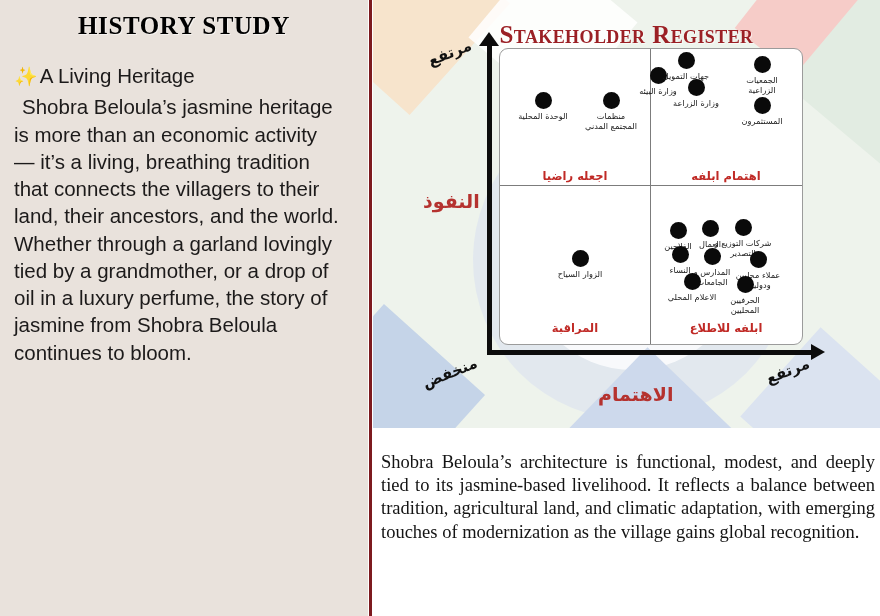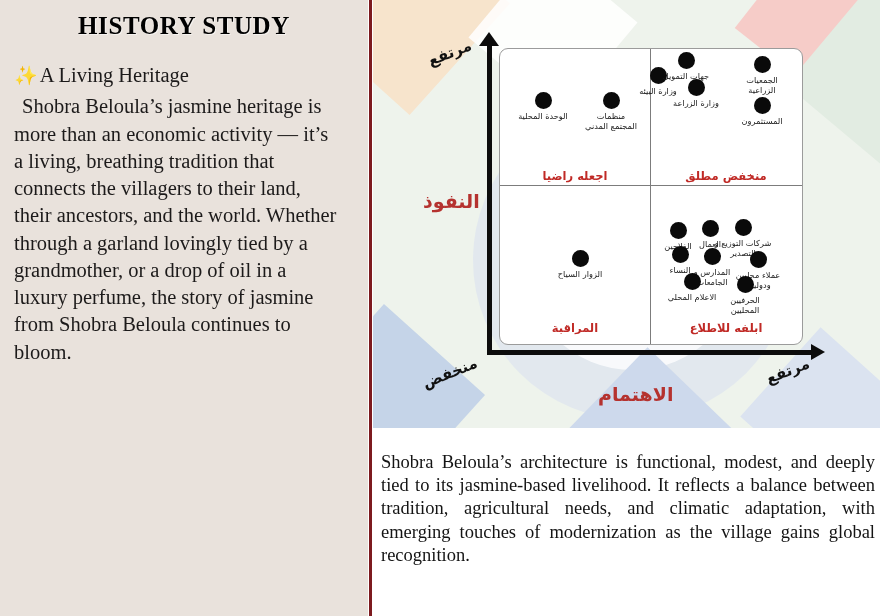--- a/index.html
+++ b/index.html
@@ -47,21 +47,21 @@
     position: absolute;
     left: 14px;
     top: 62px;
     width: 344px;
   }
   .para {
     font-size: 20.5px;
     line-height: 1.33;
     color: #1c1a1a;
     margin: 0 16px 4px 0;
-    font-family: Liberation Serif, serif;
+    font-family: Liberation Sans, sans-serif;
   }
   .para.indent { text-indent: 8px; }
   .sparkle {
     color: #f0b432;
     font-size: 19px;
     margin-right: 2px;
   }
   #divider {
     position: absolute;
     left: 369px; top: 0;
@@ -282,38 +282,39 @@
       <div id="deco-circle"></div>
       <div id="deco-circle2"></div>
       <div class="deco" style="left:-44px; top:-66px; width:150px; height:150px; background:#f7e4cc; transform:rotate(42deg);"></div>
       <div class="deco" style="left:390px; top:-54px; width:140px; height:140px; background:#f6ccc8; transform:rotate(38deg);"></div>
       <div class="deco" style="left:440px; top:12px; width:130px; height:130px; background:#e2ece2; transform:rotate(40deg);"></div>
       <div class="deco" style="left:-52px; top:332px; width:136px; height:136px; background:#c5d4e8; transform:rotate(42deg);"></div>
       <div class="deco" style="left:216px; top:372px; width:120px; height:120px; background:#cdd9ec; transform:rotate(44deg);"></div>
       <div class="deco" style="left:392px; top:352px; width:120px; height:120px; background:#dbe3f0; transform:rotate(42deg);"></div>
       <div class="deco" style="left:120px; top:-30px; width:120px; height:120px; background:#ffffff; transform:rotate(40deg); opacity:.85;"></div>
 
+      <h1 id="stake-title">Stakeholder Register</h1>
 
       <div id="y-axis"></div>
       <div id="y-arrow"></div>
       <div id="x-axis"></div>
       <div id="x-arrow"></div>
 
       <div class="axis-end-label" id="y-high">مرتفع</div>
       <div class="axis-end-label" id="x-low">منخفض</div>
       <div class="axis-end-label" id="x-high">مرتفع</div>
       <div class="axis-name" id="y-name">النفوذ</div>
       <div class="axis-name" id="x-name">الاهتمام</div>
 
       <div id="matrix-box">
         <div id="mid-v"></div>
         <div id="mid-h"></div>
         <div id="quad-labels">
             <div class="quad-label" style="left: 75px; top: 120px;">اجعله راضيا</div>
-            <div class="quad-label" style="left: 226px; top: 120px;">منخفض مطلق</div>
+            <div class="quad-label" style="left: 226px; top: 120px;">اهتمام ابلفه</div>
             <div class="quad-label" style="left: 75px; top: 272px; text-align: center;">المراقبة</div>
             <div class="quad-label" style="left: 226px; top: 272px;">ابلفه للاطلاع</div>
           </div>
         <div id="nodes">
             <div class="node" style="left: 43px; top: 43px;">
               <div class="dot"></div>
               <div class="lbl">الوحدة المحلية</div>
             </div>
             <div class="node" style="left: 111px; top: 43px;">
               <div class="dot"></div>
@@ -378,16 +379,16 @@
             </div>
             <div class="node" style="left: 245px; top: 227px;">
               <div class="dot"></div>
               <div class="lbl">الحرفيين
 المحليين</div>
             </div>
           </div>
       </div>
     </div>
 
-    <p id="bottom-text">Shobra Beloula’s architecture is functional, modest, and deeply tied to its jasmine-based livelihood. It reflects a balance between tradition, agricultural needs, and climatic adaptation, with emerging touches of modernization as the village gains global recognition.</p>
+    <p id="bottom-text">Shobra Beloula’s architecture is functional, modest, and deeply tied to its jasmine-based livelihood. It reflects a balance between tradition, agricultural land, and climatic adaptation, with emerging touches of modernization as the village gains global recognition.</p>
   </section>
 
 </div>
 
 </body></html>

